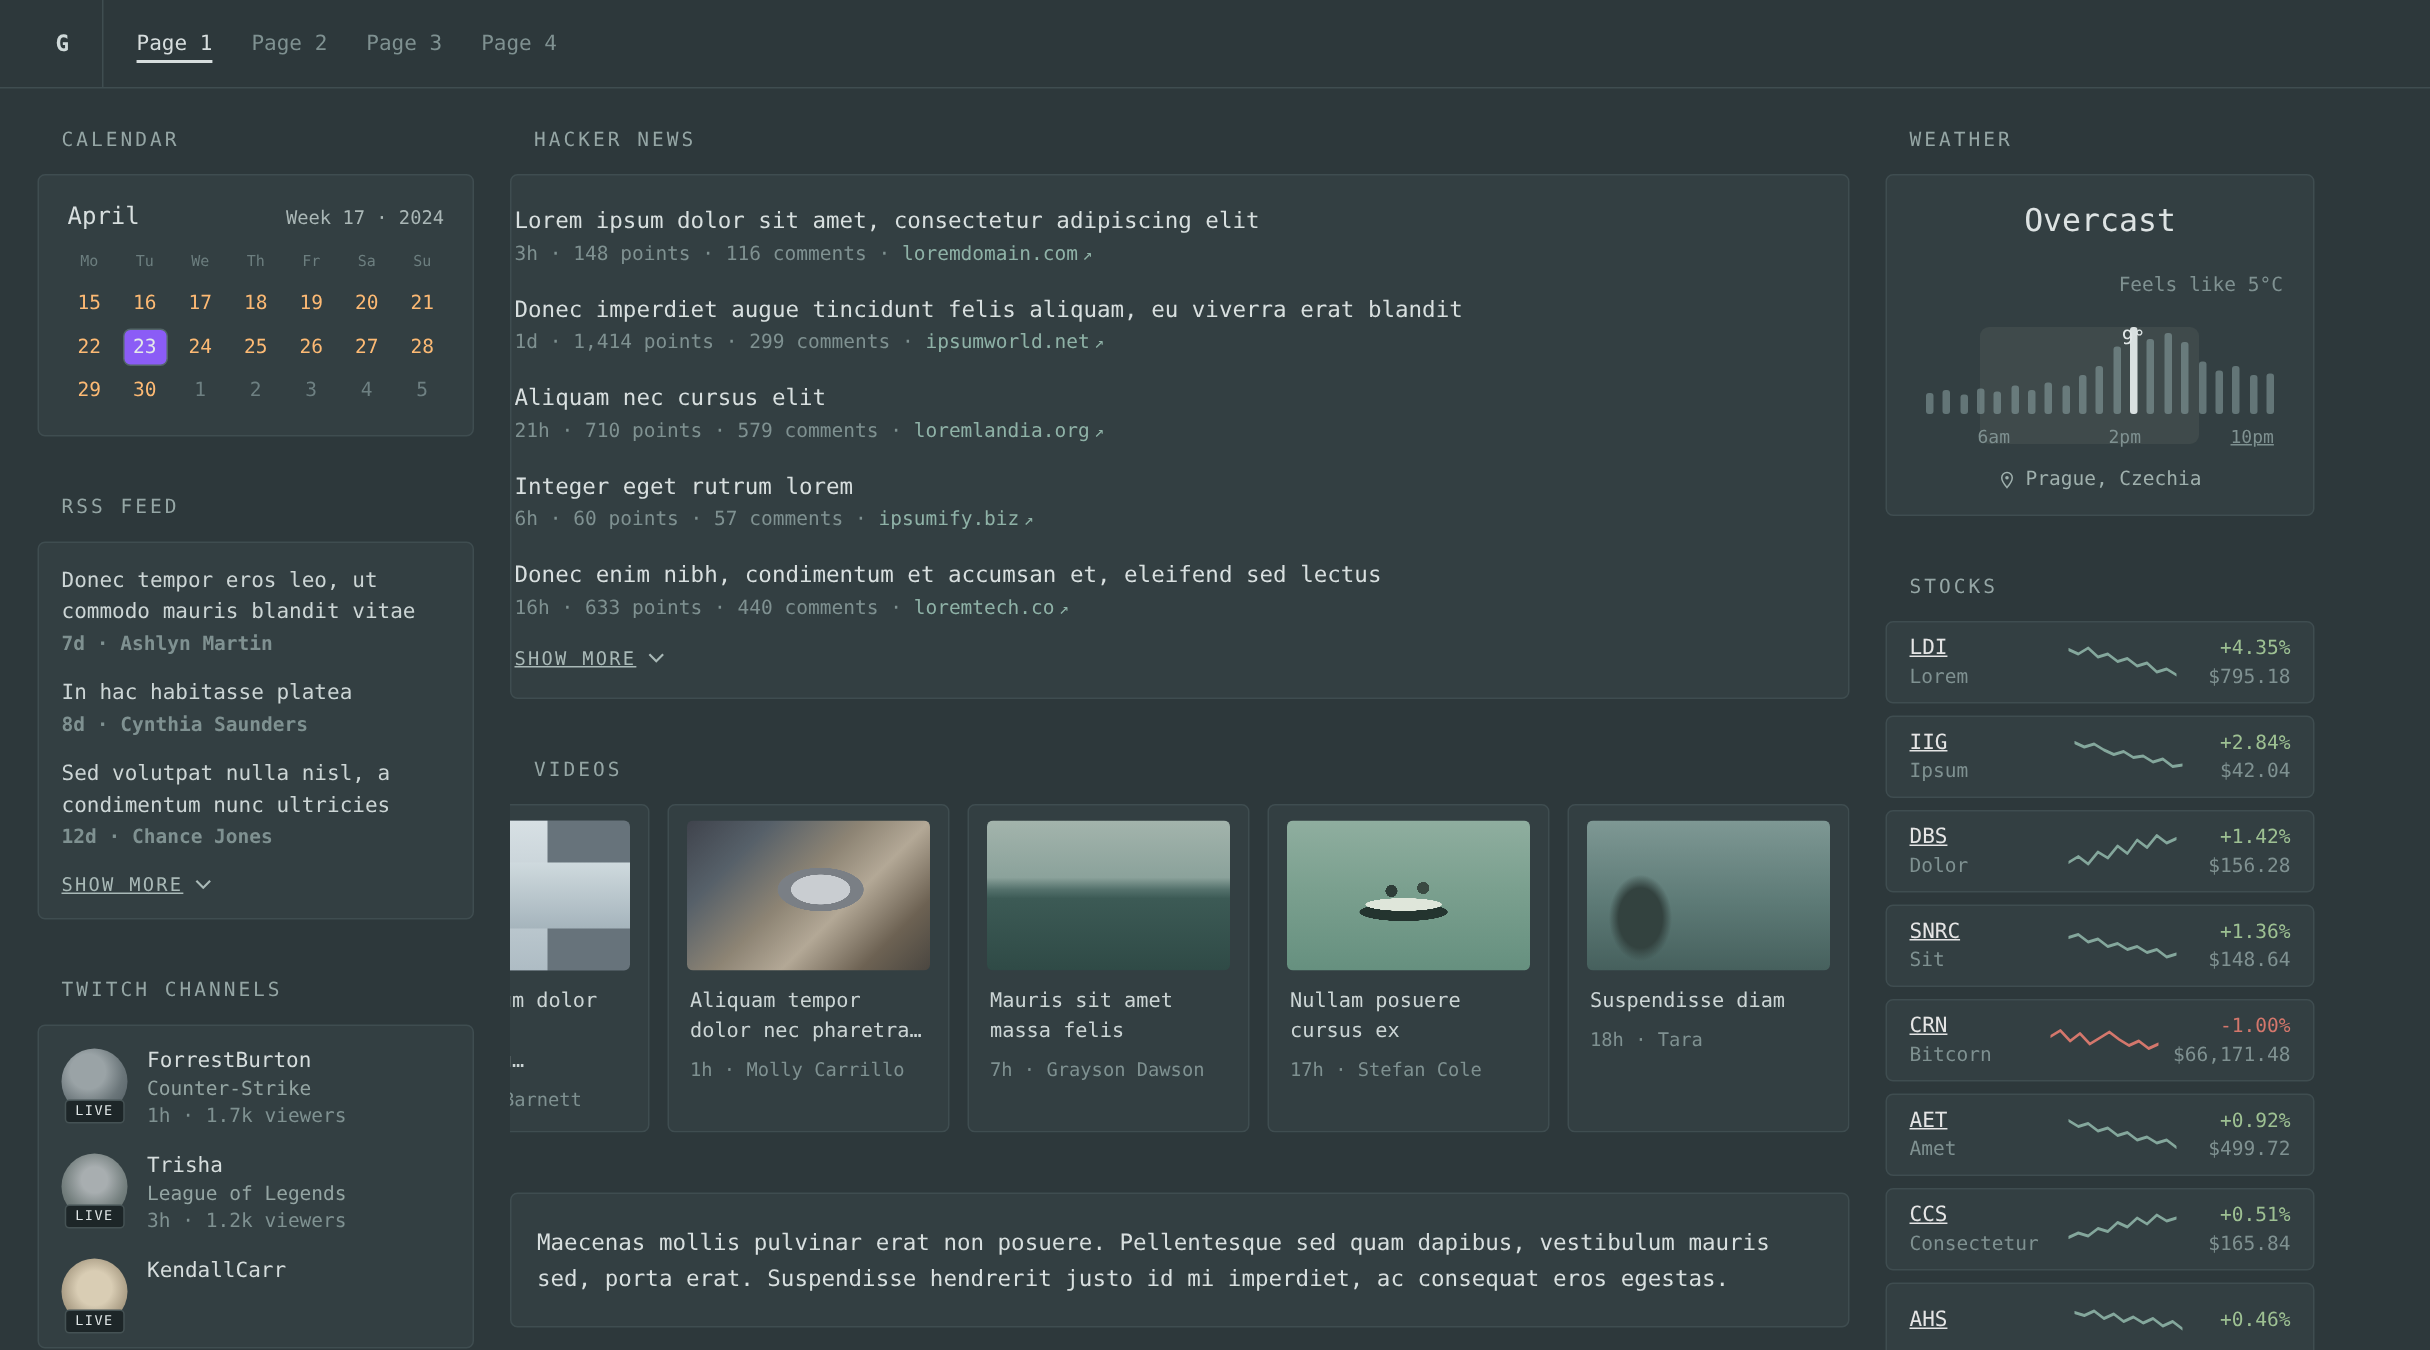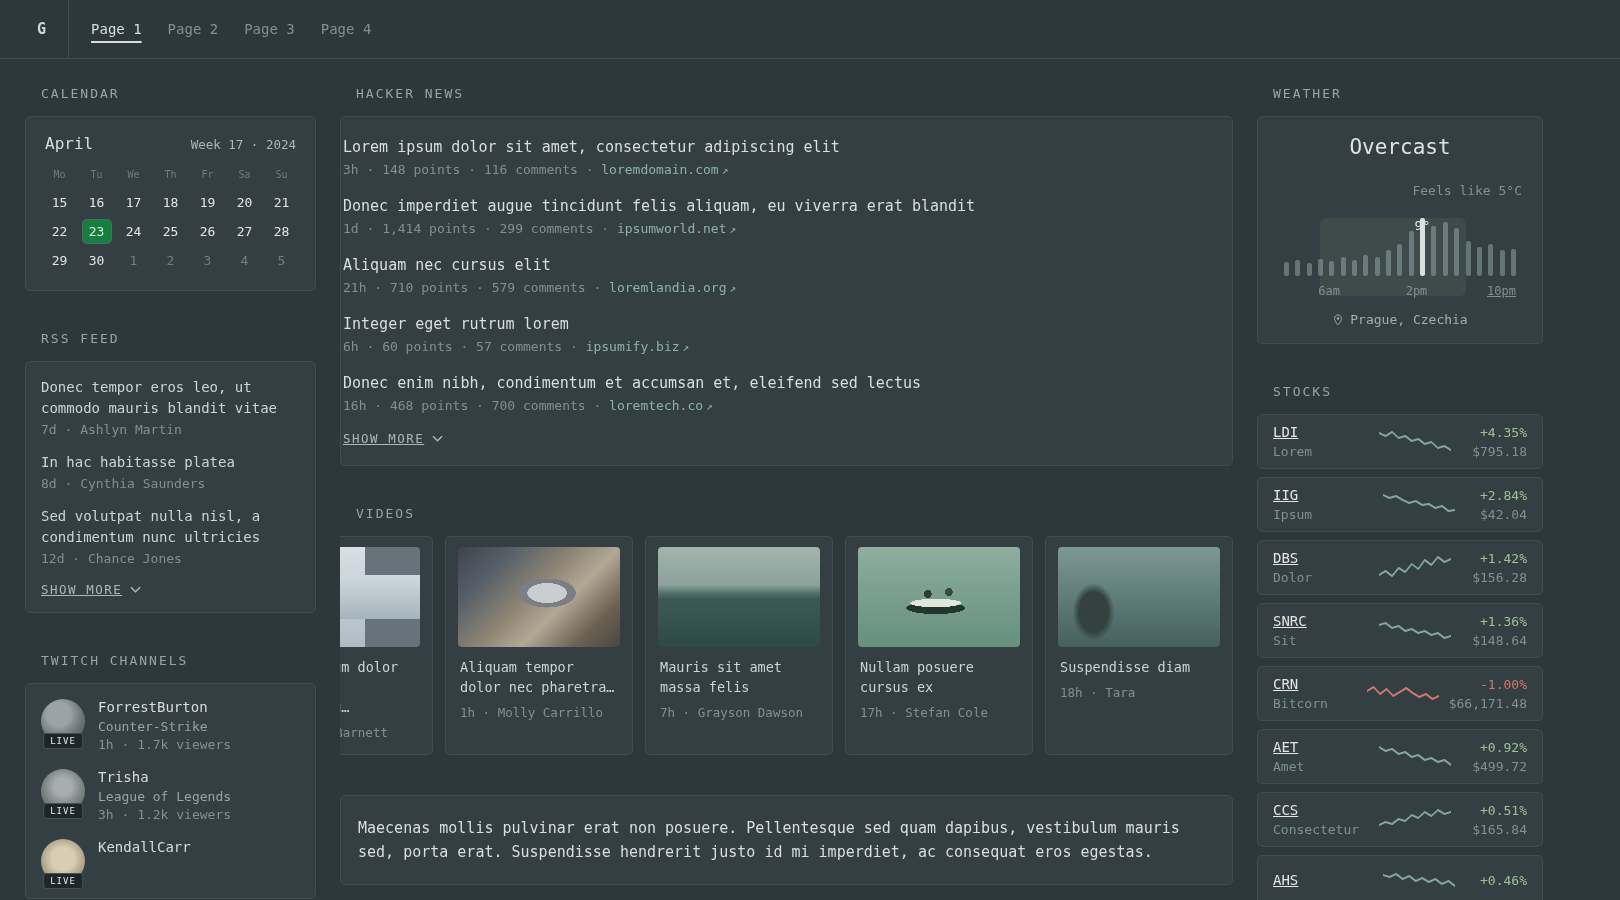--- a/index.html
+++ b/index.html
@@ -39,28 +39,28 @@
   .ext{font-size:11px;margin-left:3px;}
   .show-more{display:flex;align-items:center;gap:8px;font-size:12.5px;letter-spacing:1.5px;color:#a9b9b7;cursor:pointer;margin-top:16px;text-decoration:underline;}
   .chev{flex:none;}
 
   
   .cal-head{display:flex;justify-content:space-between;align-items:baseline;padding:2px 4px 10px 4px;}
   .cal-month{font-size:16px;color:var(--text);}
   .cal-week{font-size:12.5px;color:#aab7b6;}
   .cal-grid{display:grid;grid-template-columns:repeat(7,1fr);text-align:center;}
   .dow{font-size:10px;color:var(--muted2);padding:6px 0 8px;}
-  .day{font-size:13px;color:#e5e5e5;width:28px;height:23px;line-height:23px;margin:3px auto;border-radius:4px;}
+  .day{font-size:13px;color:#fdba74;width:28px;height:23px;line-height:23px;margin:3px auto;border-radius:4px;}
   .day.dim{color:#6e8082;}
-  .day.sel{background:#15803d;color:#e4e9e9;box-shadow:0 0 0 1px #546669;}
+  .day.sel{background:#8b5cf6;color:#e4e9e9;box-shadow:0 0 0 1px #546669;}
 
   
   .rss-item{margin-bottom:15px;}
   .rss-title{font-size:14px;line-height:21px;color:#ccd5d5;cursor:pointer;}
-  .rss-item .meta{margin-top:3px;}
+  .rss-item .meta{margin-top:3px;font-weight:bold;}
 
   
   .tw-row{display:flex;gap:13px;margin-bottom:17px;cursor:pointer;}
   .tw-row:last-child{margin-bottom:0;}
   .av-wrap{position:relative;width:44px;height:44px;flex:none;}
   .avatar{width:44px;height:44px;border-radius:50%;}
   .av1{background:radial-gradient(circle at 40% 35%,#9aa3a6 0 30%,#6b767a 60%,#49545a 100%);}
   .av2{background:radial-gradient(circle at 50% 40%,#a8aeb0 0 25%,#75807f 60%,#4d5a58 100%);}
   .av3{background:radial-gradient(circle at 50% 45%,#d9cdb4 0 35%,#a79a82 70%,#77705e 100%);}
   .live-badge{position:absolute;bottom:-6px;left:50%;transform:translateX(-50%);font-size:9px;letter-spacing:1px;padding:2px 6px;background:#1d2628;border:1px solid #455254;border-radius:3px;color:#e0e6e6;}
@@ -329,21 +329,21 @@
               <div class="hn-item">
                 <div class="hn-title">Integer eget rutrum lorem</div>
                 <div class="meta">
                   <span>6h · 60 points · 57 comments · </span><span class="domain"><span>ipsumify.biz</span><span class="ext">↗</span></span>
                 </div>
               </div>
 
               <div class="hn-item">
                 <div class="hn-title">Donec enim nibh, condimentum et accumsan et, eleifend sed lectus</div>
                 <div class="meta">
-                  <span>16h · 468 points · 700 comments · </span><span class="domain"><span>loremtech.co</span><span class="ext">↗</span></span>
+                  <span>16h · 633 points · 440 comments · </span><span class="domain"><span>loremtech.co</span><span class="ext">↗</span></span>
                 </div>
               </div>
             </div>
           <div class="show-more">
             <span>SHOW MORE</span>
             <svg class="chev" viewBox="0 0 12 7" width="11" height="7">
                 <polyline points="1,1 6,6 11,1" fill="none" stroke="currentColor" stroke-width="1.6"></polyline>
               </svg>
           </div>
         </div>

